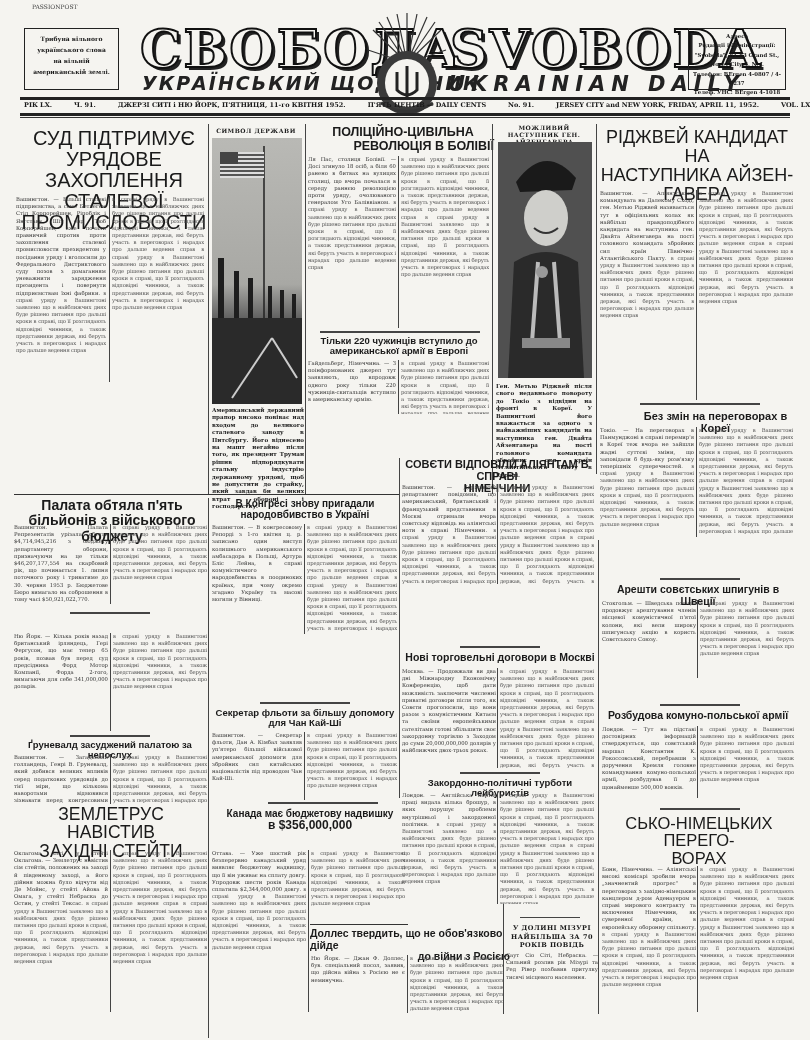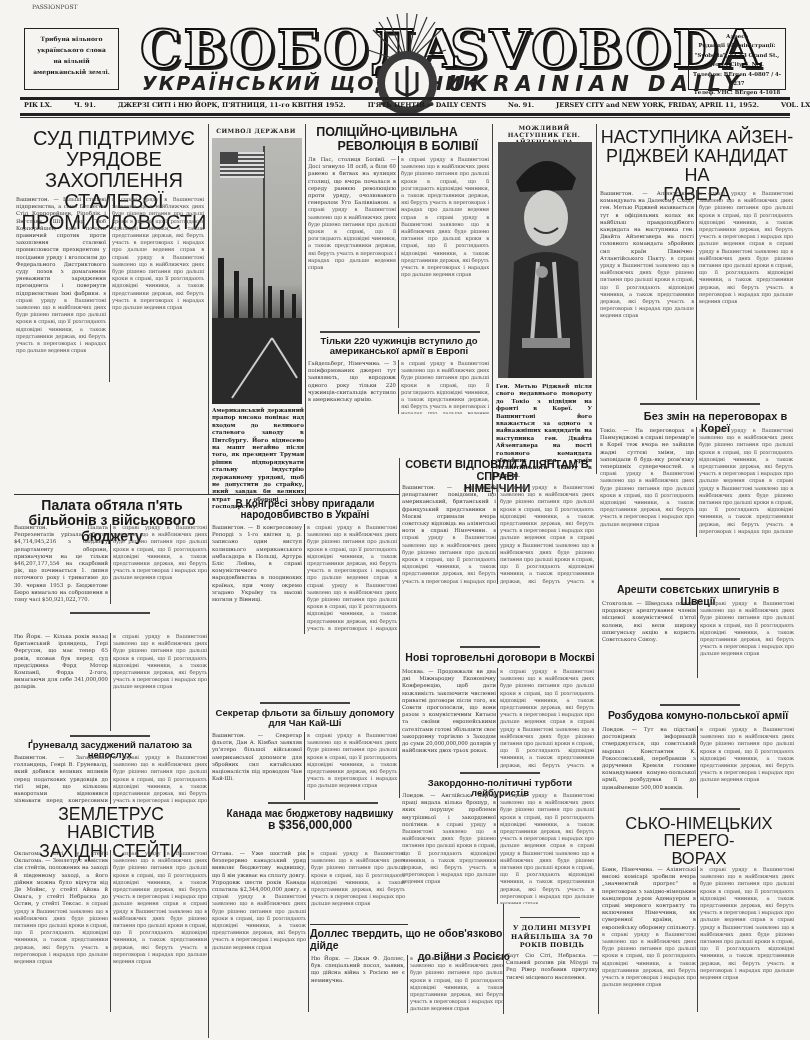--- a/index.html
+++ b/index.html
@@ -138,21 +138,21 @@
       <g stroke="#ccc" stroke-width="2">
           <line x1="20" y1="260" x2="60" y2="200"></line>
           <line x1="60" y1="200" x2="85" y2="240"></line>
         </g>
     </svg>
   </div>
   <div class="abs caption" style="left:212px;top:407px;width:92px;">Американський державний прапор високо повіває над входом до великого сталевого заводу в Питсбургу. Його віднесено на машт негайно після того, як президент Труман рішив підпорядкувати стальну індустрію державному урядові, щоб не допустити до страйку, який завдав би великих втрат обороні і господарству.</div>
 
   <div class="abs vr" style="left:305px;top:124px;height:370px;"></div>
 
-  <div class="abs hl-med" style="left:296px;top:126px;width:182px;font-size:12.5px;">
+  <div class="abs hl-med" style="left:312px;top:126px;width:182px;font-size:12.5px;">
     <div>ПОЛІЦІЙНО-ЦИВІЛЬНА</div>
     <div style="text-align:right;">РЕВОЛЮЦІЯ В БОЛІВІЇ</div>
   </div>
   <div class="abs col-text" style="left:308px;top:156px;width:88px;height:172px;">
     <span>Ля Пас, столиця Болівії. — Досі згинуло 18 осіб, а біля 60 ранено в битвах на вулицях столиці, що вчора почалася в середу раннєю революцією проти уряду, очолюваного генералом Уго Баліввіаном.</span>
     <span class="filler">в справі уряду в Вашингтоні заявлено що в найближчих днях буде рішено питання про дальші кроки в справі, що її розглядають відповідні чинники, а також представники держав, які беруть участь в переговорах і нарадах про дальше ведення справ</span>
   </div>
   <div class="abs vr" style="left:398px;top:156px;height:172px;"></div>
   <div class="abs col-text" style="left:401px;top:156px;width:88px;height:172px;">
     <span class="filler">в справі уряду в Вашингтоні заявлено що в найближчих днях буде рішено питання про дальші кроки в справі, що її розглядають відповідні чинники, а також представники держав, які беруть участь в переговорах і нарадах про дальше ведення справ</span>
@@ -185,22 +185,22 @@
       <path d="M40 120 L34 200 M56 120 L62 200" stroke="#bbb" stroke-width="4"></path>
       <circle cx="44" cy="130" r="6" fill="#999"></circle>
       <rect x="24" y="196" width="48" height="10" fill="#888"></rect>
     </svg>
   </div>
   <div class="abs caption" style="left:496px;top:383px;width:96px;">Ген. Метью Ріджвей після свого недавнього повороту до Токіо з відвідин на фронті в Кореї. У Вашингтоні його вважається за одного з найважніших кандидатів на наступника ген. Двайта Айзенгавера на пості головного командатa збройних сил країн Атлантійського Пакту в Европі.</div>
 
   <div class="abs vr" style="left:596px;top:124px;height:350px;"></div>
 
   <div class="abs hl-big" style="left:600px;top:128px;width:194px;font-size:18px;">
+    <div>РІДЖВЕЙ КАНДИДАТ НА</div>
     <div>НАСТУПНИКА АЙЗЕН-</div>
-    <div>РІДЖВЕЙ КАНДИДАТ НА</div>
     <div>ГАВЕРА</div>
   </div>
   <div class="abs col-text" style="left:600px;top:190px;width:94px;height:210px;">
     <span>Вашингтон. — Аліянтського командувата на Далекому Сході, ген. Метью Ріджвей називається тут в офіціяльних колах як найбільш правдоподібного кандидата на наступника ген. Двайта Айзенгавера на пості головного командата збройних сил країн Північно-Атлантійського Пакту.</span>
     <span class="filler">в справі уряду в Вашингтоні заявлено що в найближчих днях буде рішено питання про дальші кроки в справі, що її розглядають відповідні чинники, а також представники держав, які беруть участь в переговорах і нарадах про дальше ведення справ</span>
   </div>
   <div class="abs vr" style="left:696px;top:190px;height:210px;"></div>
   <div class="abs col-text" style="left:699px;top:190px;width:94px;height:210px;">
     <span class="filler">в справі уряду в Вашингтоні заявлено що в найближчих днях буде рішено питання про дальші кроки в справі, що її розглядають відповідні чинники, а також представники держав, які беруть участь в переговорах і нарадах про дальше ведення справ</span>
     <span class="filler">в справі уряду в Вашингтоні заявлено що в найближчих днях буде рішено питання про дальші кроки в справі, що її розглядають відповідні чинники, а також представники держав, які беруть участь в переговорах і нарадах про дальше ведення справ</span>

